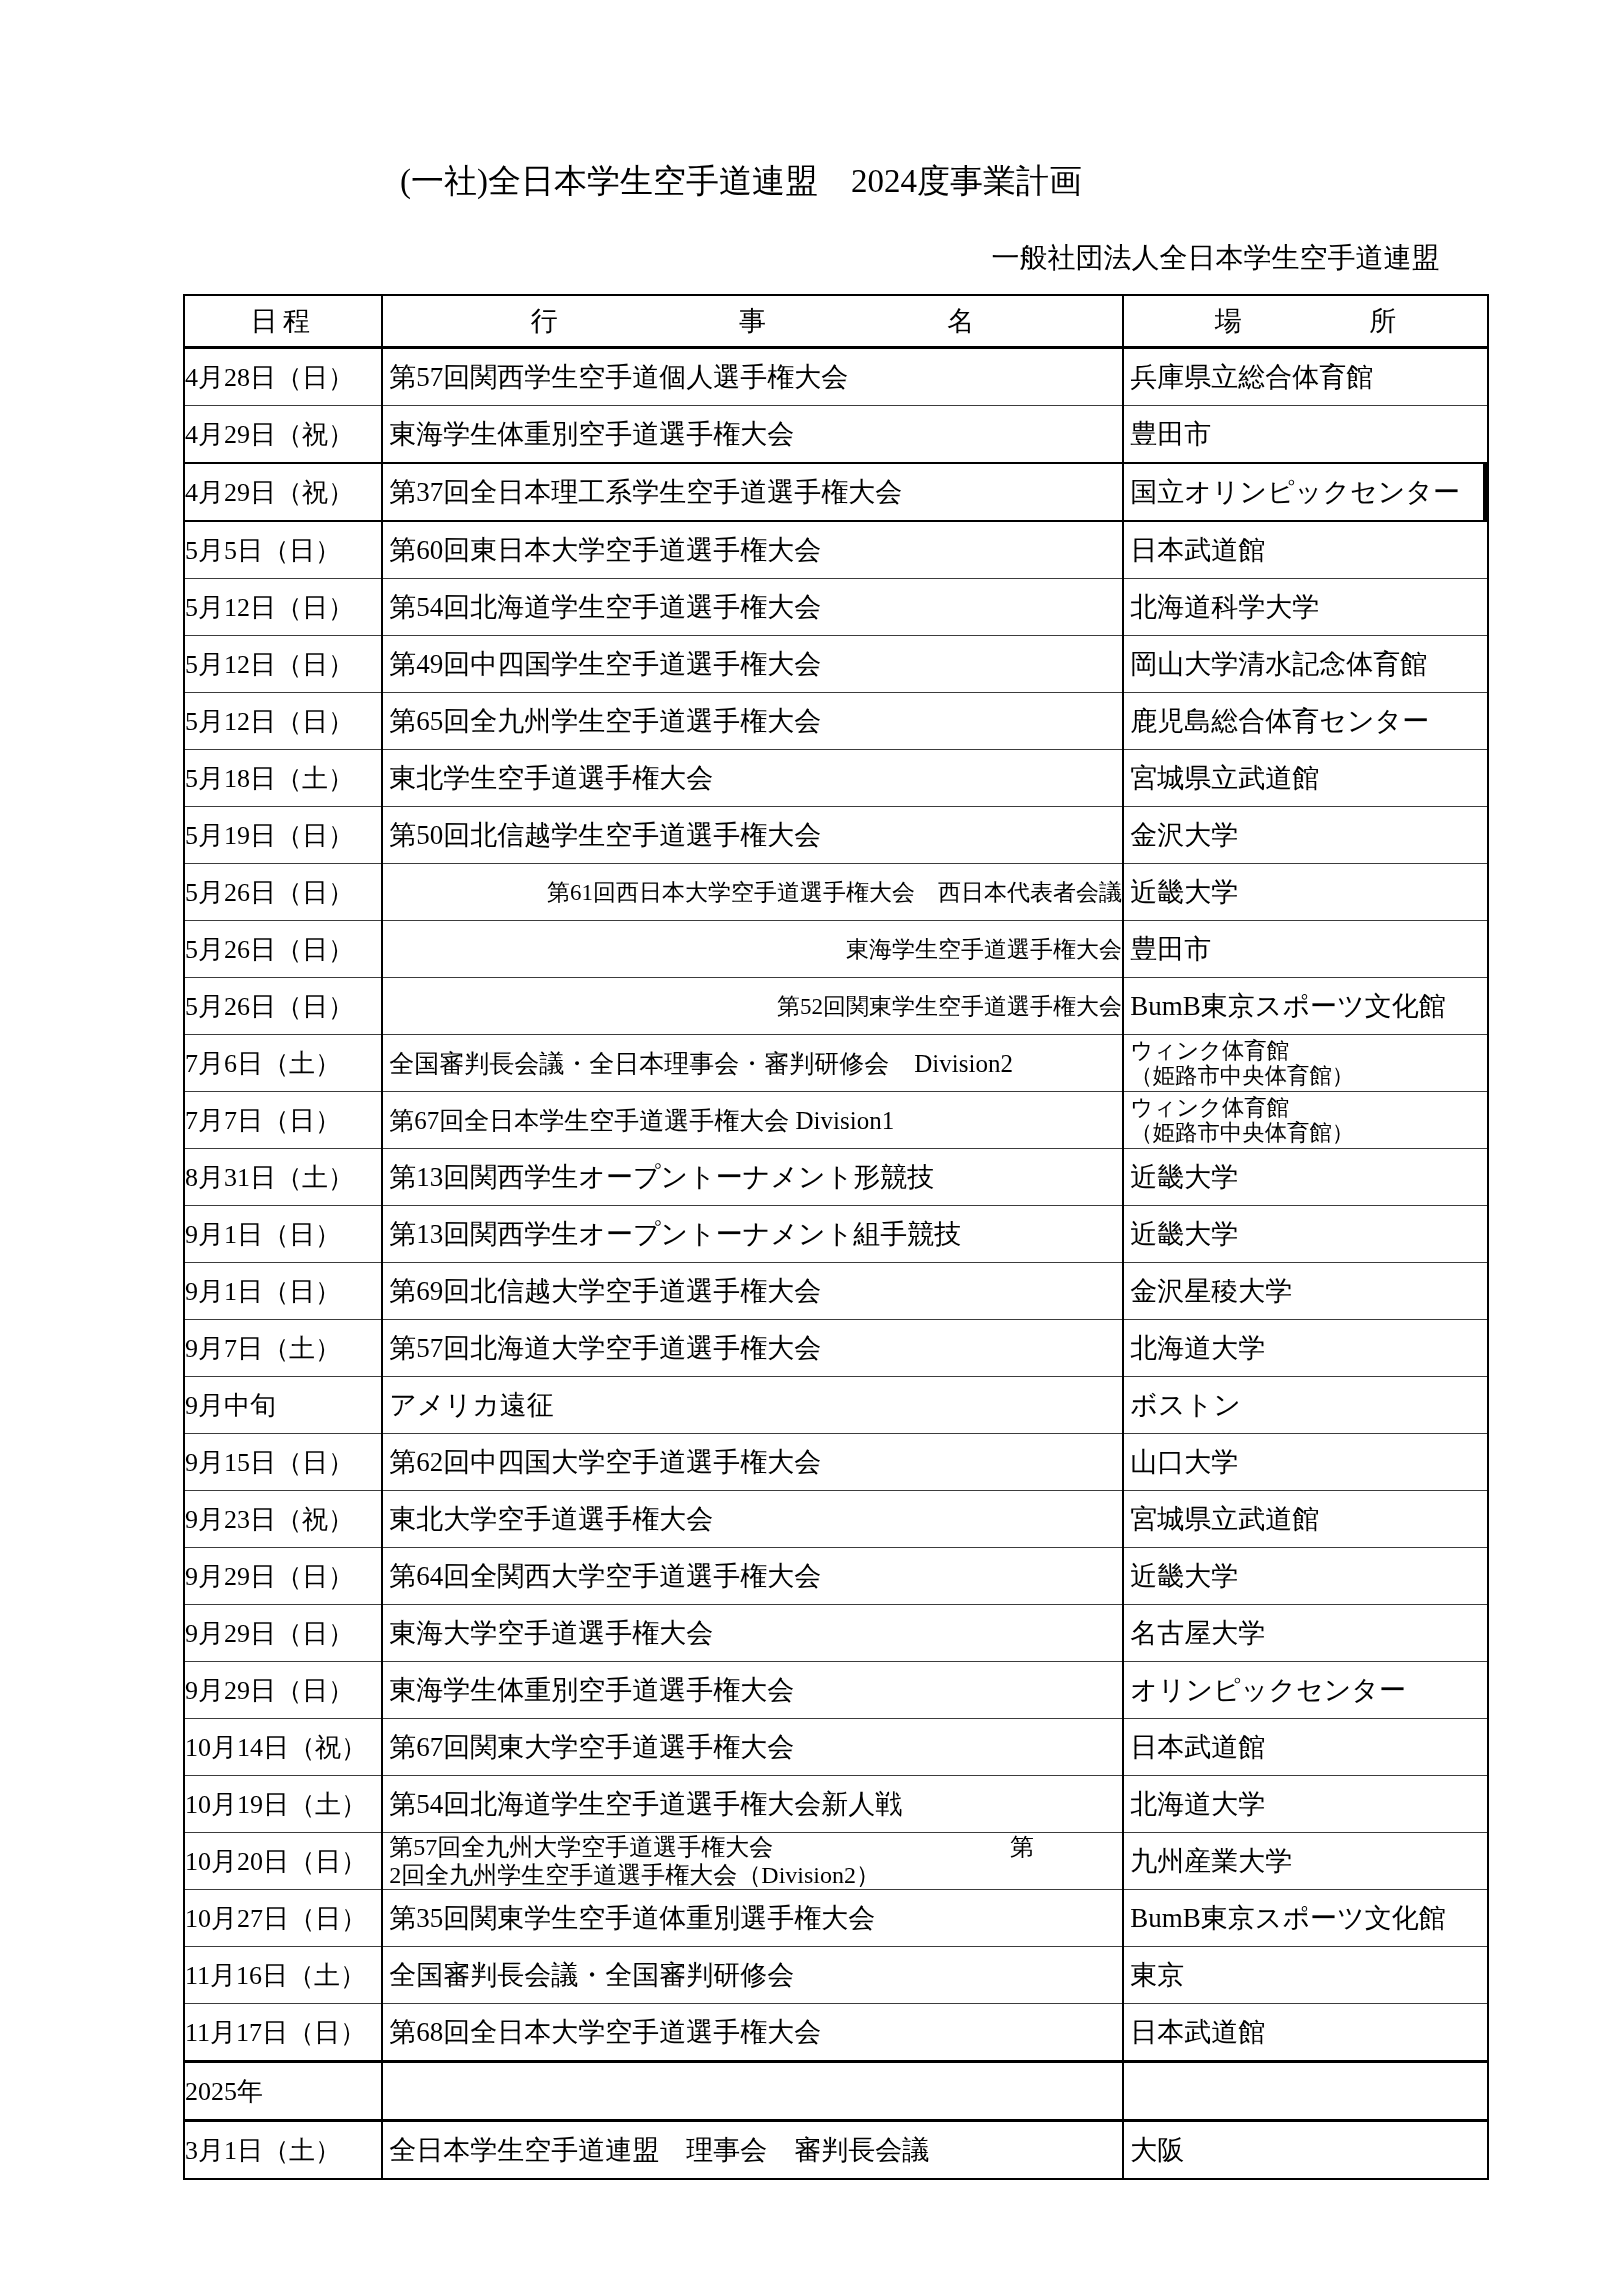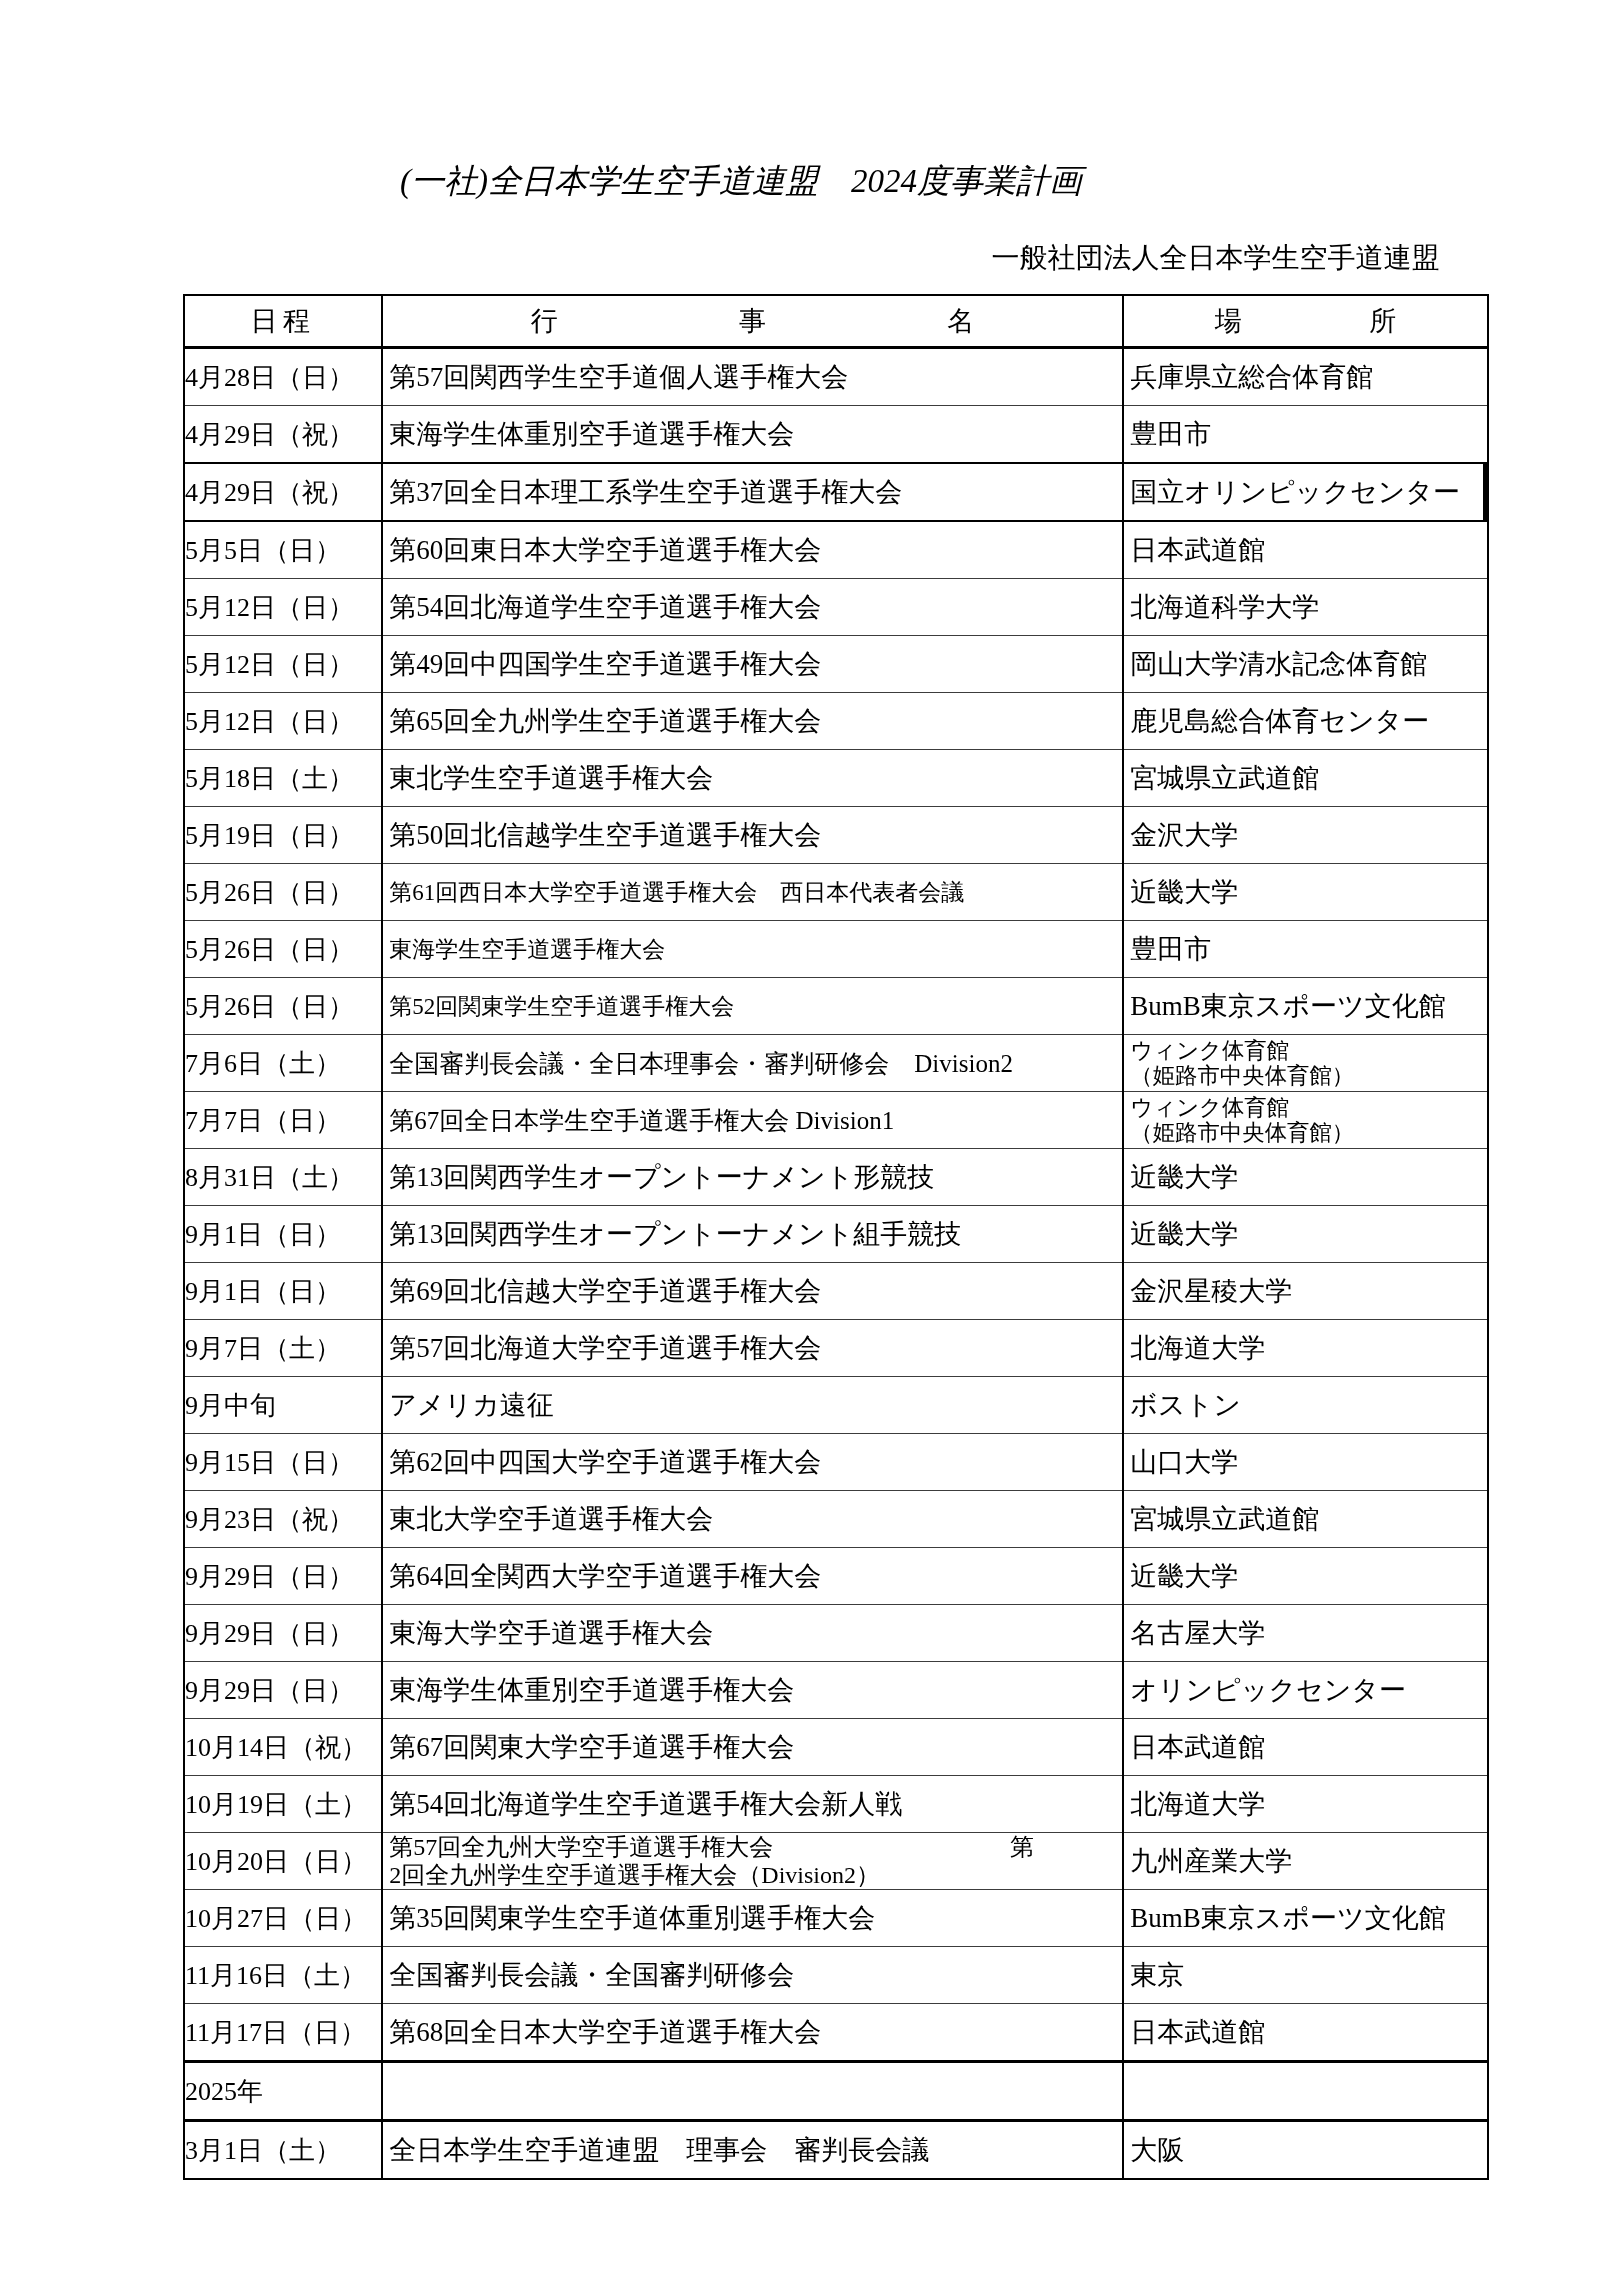--- a/index.html
+++ b/index.html
@@ -4,21 +4,21 @@
 <style>
   html,body{margin:0;padding:0;}
   body{
     width:1621px;height:2293px;background:#ffffff;color:#000;
     font-family:"Liberation Serif","DejaVu Serif",serif;
     position:relative;overflow:hidden;
   }
   .page-title{
     position:absolute;top:161px;left:139px;width:1304px;
     box-sizing:border-box;padding-right:100px;
-    text-align:center;font-size:33px;line-height:41px;white-space:nowrap;font-style:italic;
+    text-align:center;font-size:33px;line-height:41px;white-space:nowrap;
   }
   .page-subtitle{
     position:absolute;top:240px;left:139px;width:1304px;
     box-sizing:border-box;padding-right:3.6px;
     text-align:right;font-size:28px;line-height:36px;white-space:nowrap;
   }
   table.schedule{
     position:absolute;top:294px;left:139px;width:1304px;
     border-collapse:collapse;table-layout:fixed;
     border:2.7px solid #000;
@@ -34,21 +34,21 @@
     border-bottom:3.6px solid #000;
   }
   .jfy{display:inline-block;text-align:justify;text-align-last:justify;vertical-align:middle;}
   .w60{width:60%}
   .w50{width:50%}
   .sp6{letter-spacing:5.4px;}
   tbody td{border-top:1.3px solid #3c3c3c;height:56px;}
   td.c-date{font-size:26px;white-space:nowrap;}
   td.c-event{font-size:27px;text-align:left;padding-left:6.3px;white-space:nowrap;}
   td.c-place{font-size:27px;text-align:left;padding-left:6.3px;white-space:nowrap;}
-  tr.sm td.c-event{font-size:23px;}
+  tr.sm td.c-event{font-size:23px;text-align:right;}
   tr.md td.c-event{font-size:25px;font-family:Liberation Serif, serif;}
   .two-line{font-size:22.4px;line-height:25px;white-space:nowrap;}
   .ev2{font-size:24px;line-height:28px;white-space:nowrap;}
   .ev2-l1{display:flex;justify-content:space-between;width:88%;}
   tr.boxed td{border-top:2.2px solid #000;border-bottom:2.2px solid #000;}
   tr.thick-top td{border-top:3.6px solid #000;}
   td.c-place{position:relative;}
   tr.boxed td.c-place::after{
     content:"";position:absolute;right:-3.6px;top:-2.7px;bottom:-2.7px;width:7.2px;background:#000;
   }

